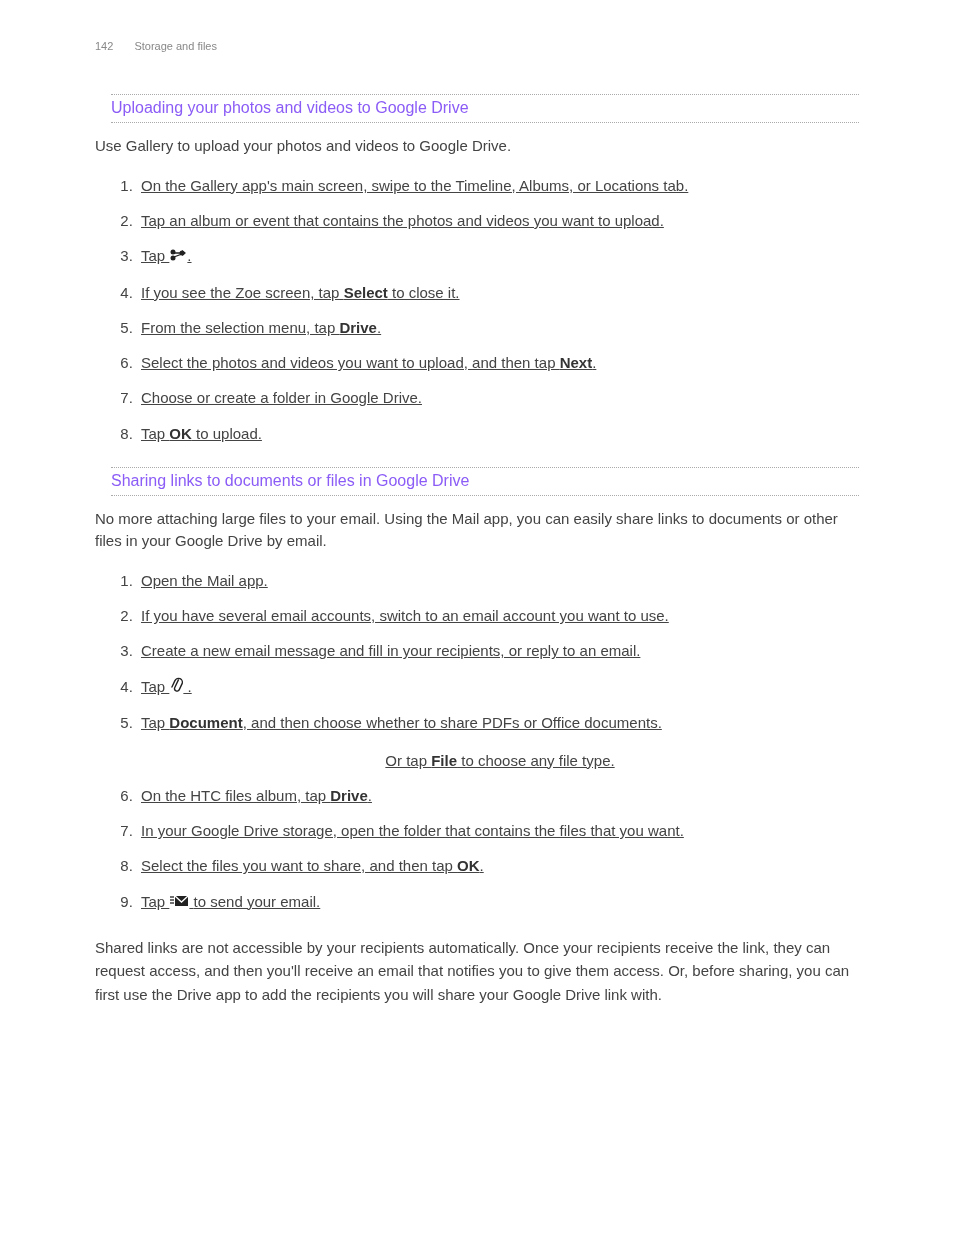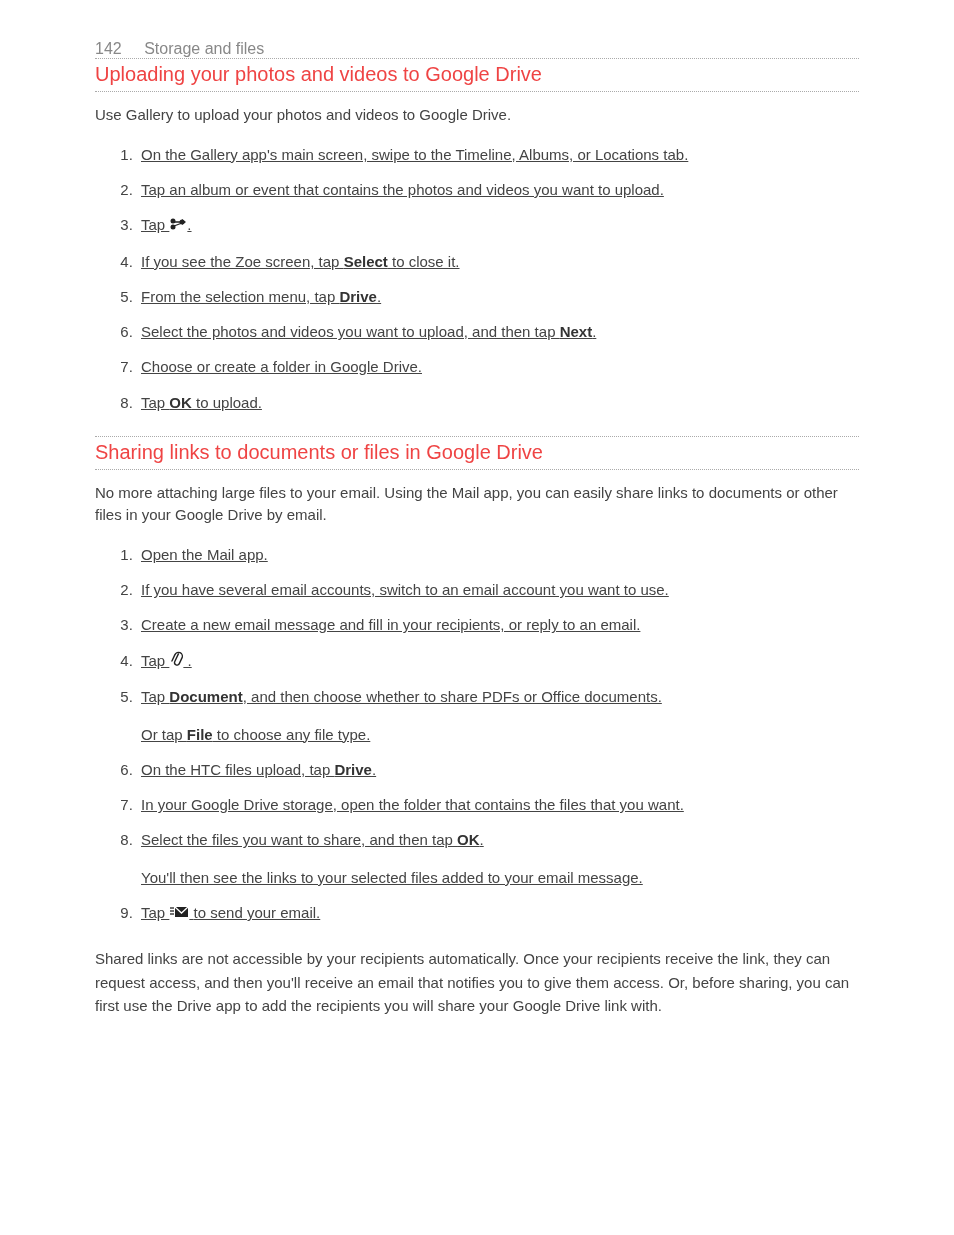--- a/index.html
+++ b/index.html
@@ -6,34 +6,35 @@
       font-family: Arial, Helvetica, sans-serif;
       margin: 0;
       padding: 40px 95px 40px 95px;
       background: white;
       color: #444;
       width: 954px;
       box-sizing: border-box;
       font-size: 15px;
     }
     .header-line {
-      font-size: 16px;
+      font-size: 11px;
       color: #888;
+      margin-bottom: 42px;
     }
     .page-num {
       margin-right: 18px;
     }
     .section-title {
-      color: #ef4444;
-      font-size: 20px;
+      color: #8b5cf6;
+      font-size: 16px;
       font-weight: normal;
       border-top: 1px dotted #aaa;
       border-bottom: 1px dotted #aaa;
       padding: 4px 0 5px 0;
-      margin: 0 0 12px 0;
+      margin: 0 0 12px 16px;
     }
     .intro {
       margin: 0 0 16px 0;
       line-height: 1.5;
     }
     ol {
       margin: 0 0 22px 0;
       padding-left: 42px;
     }
     ol li {
@@ -45,20 +46,21 @@
     .bold {
       font-weight: bold;
       color: #333;
     }
     .icon {
       display: inline-block;
       vertical-align: middle;
     }
     .sub {
       margin-top: 14px;
+      text-align: center;
     }
     .closing {
       margin-top: 0;
       line-height: 1.55;
     }
   </style>
 </head>
 <body>
 
 <div class="header-line">
@@ -110,26 +112,25 @@
           <path d="M11 4 L5 10 C4 11 4 12.5 5 13.5 C6 14.5 7.5 14.5 8.5 13.5 L13 9 C14.5 7.5 14.5 5 13 3.5 C11.5 2 9 2 7.5 3.5 L2.5 8.5" stroke="#222" stroke-width="1.4" fill="none" stroke-linecap="round" transform="rotate(-20 7 8)"></path>
         </svg></span><span> .</span>
   </li>
   <li>
     <span>Tap </span><span class="bold">Document</span><span>, and then choose whether to share PDFs or Office documents.</span>
     <div class="sub">
       <span>Or tap </span><span class="bold">File</span><span> to choose any file type.</span>
     </div>
   </li>
   <li>
-    <span>On the HTC files upload, tap </span><span class="bold">Drive</span><span>.</span>
+    <span>On the HTC files album, tap </span><span class="bold">Drive</span><span>.</span>
   </li>
   <li>In your Google Drive storage, open the folder that contains the files that you want.</li>
   <li>
     <span>Select the files you want to share, and then tap </span><span class="bold">OK</span><span>.</span>
-    <div class="sub">You'll then see the links to your selected files added to your email message.</div>
   </li>
   <li>
     <span>Tap </span>
     <span class="icon"><svg width="20" height="13" viewBox="0 0 20 13">
           <line x1="1" y1="2" x2="5" y2="2" stroke="#222" stroke-width="1.3"></line>
           <line x1="1" y1="5" x2="5" y2="5" stroke="#222" stroke-width="1.3"></line>
           <line x1="1" y1="8" x2="5" y2="8" stroke="#222" stroke-width="1.3"></line>
           <rect x="6" y="1" width="13" height="10" fill="#222"></rect>
           <path d="M6 1 L12.5 7 L19 1" stroke="white" stroke-width="1.3" fill="none"></path>
         </svg></span>

